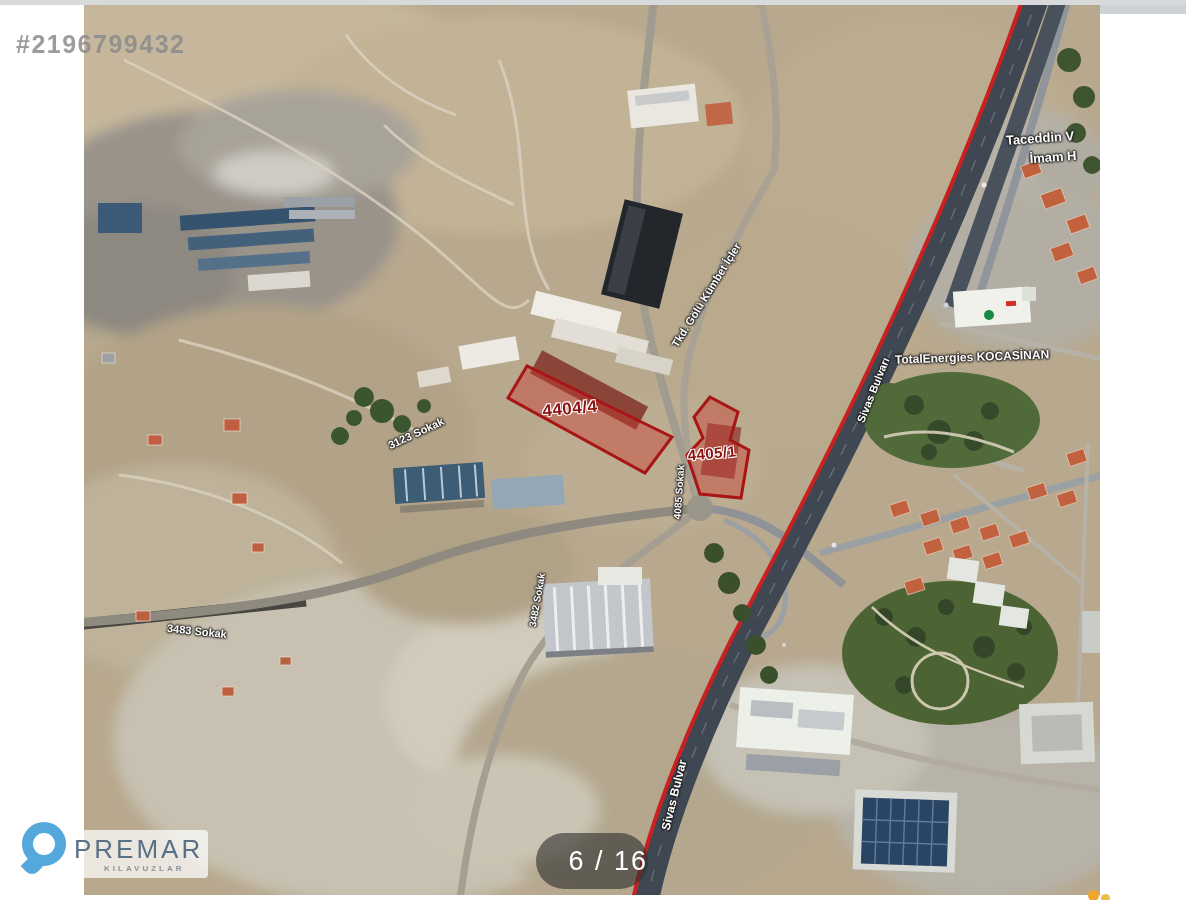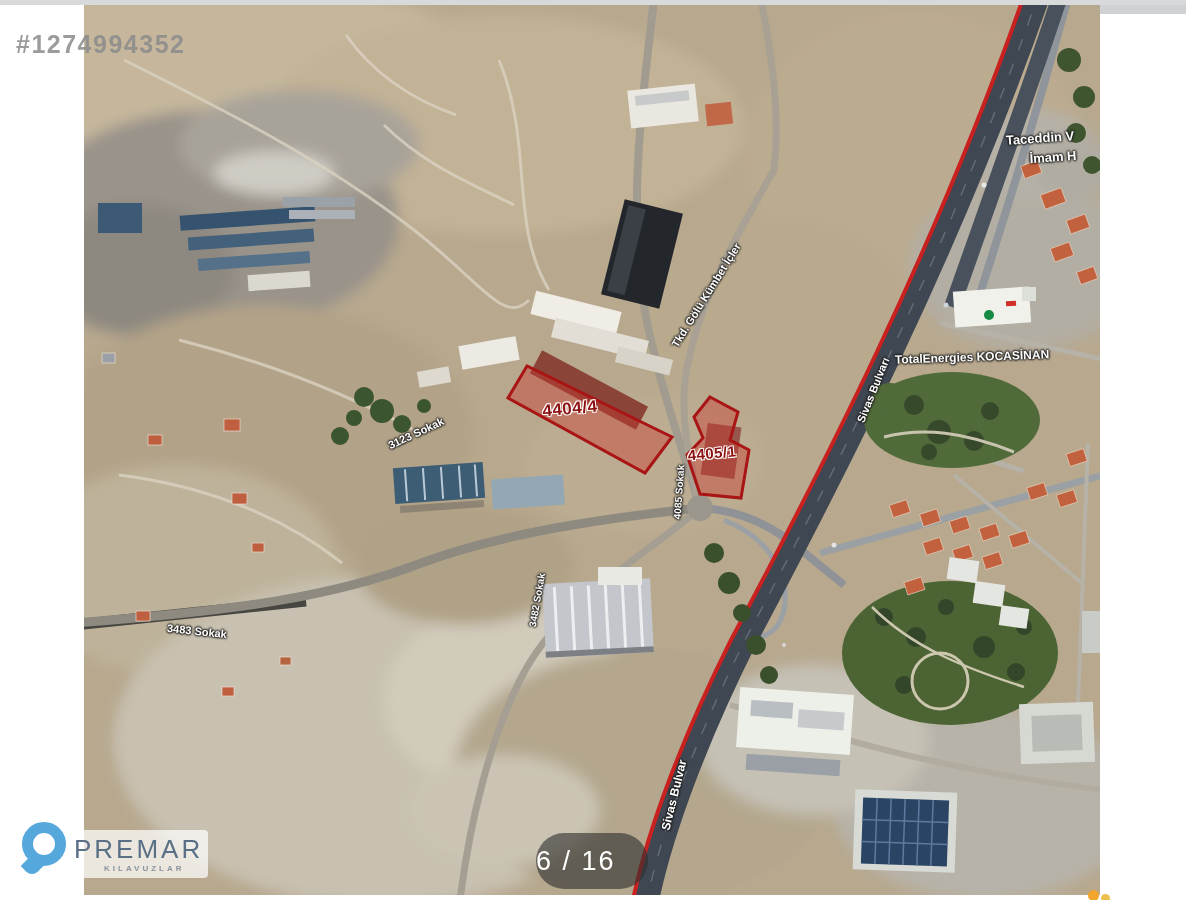--- a/index.html
+++ b/index.html
@@ -16,21 +16,21 @@
                 1px 0 2px rgba(25,25,25,.9), -1px 0 2px rgba(25,25,25,.9);}
   .parcel-label{position:absolute;white-space:nowrap;color:#8c1111;font-weight:800;
     letter-spacing:.5px;
     text-shadow:-1px -1px 0 rgba(255,255,255,.95), 1px -1px 0 rgba(255,255,255,.95),
                 -1px 1px 0 rgba(255,255,255,.95), 1px 1px 0 rgba(255,255,255,.95);}
 
   .watermark{position:absolute;left:16px;top:30px;font-size:25px;font-weight:700;
     letter-spacing:1.5px;color:#8b8b8b;opacity:.85;}
 
   .page-pill{position:absolute;left:536px;top:833px;width:112px;height:56px;border-radius:28px;
-    background:rgba(48,48,46,.62);display:flex;align-items:center;justify-content:flex-start;}
+    background:rgba(48,48,46,.62);display:flex;align-items:center;justify-content:flex-end;}
   .page-pill span{color:#ffffff;font-size:27px;letter-spacing:2px;font-weight:400;}
 
   .logo{position:absolute;left:14px;top:816px;width:200px;height:72px;}
   .logo-bg{position:absolute;left:46px;top:14px;width:148px;height:48px;
     background:rgba(255,255,255,.72);border-radius:4px;}
   .logo-pin{position:absolute;left:8px;top:6px;width:44px;height:44px;border-radius:50%;
     border:11px solid #55a8dc;background:#ffffff;box-sizing:border-box;}
   .logo-pin-tail{position:absolute;left:10px;top:42px;width:16px;height:16px;background:#55a8dc;
     transform:rotate(45deg);border-radius:2px 0 8px 0;}
   .logo-text{position:absolute;left:60px;top:18px;font-size:26px;font-weight:400;
@@ -273,21 +273,21 @@
 
     <div class="maplabel" style="left:622px;top:290px;font-size:11px;transform:translate(-50%,-50%) rotate(-58deg);">Tkd. Gölü Kümbet İçler</div>
     <div class="maplabel" style="left:789px;top:385px;font-size:11px;transform:translate(-50%,-50%) rotate(-68deg);">Sivas Bulvarı</div>
     <div class="maplabel" style="left:590px;top:790px;font-size:12px;transform:translate(-50%,-50%) rotate(-76deg);">Sivas Bulvar</div>
     <div class="maplabel" style="left:113px;top:626px;font-size:11px;transform:translate(-50%,-50%) rotate(6deg);">3483 Sokak</div>
     <div class="maplabel" style="left:332px;top:428px;font-size:11px;transform:translate(-50%,-50%) rotate(-25deg);">3123 Sokak</div>
     <div class="maplabel" style="left:453px;top:595px;font-size:10px;transform:translate(-50%,-50%) rotate(-80deg);">3482 Sokak</div>
     <div class="maplabel" style="left:595px;top:487px;font-size:10px;transform:translate(-50%,-50%) rotate(-86deg);">4085 Sokak</div>
   </div>
 
-  <div class="watermark">#1274994352</div>
+  <div class="watermark">#2196799432</div>
 
   <div class="page-pill">
     <span>6 / 16</span>
   </div>
 
   <div class="logo">
     <div class="logo-bg"></div>
     <div class="logo-pin-tail"></div>
     <div class="logo-pin"></div>
     <div class="logo-text">PREMAR</div>

